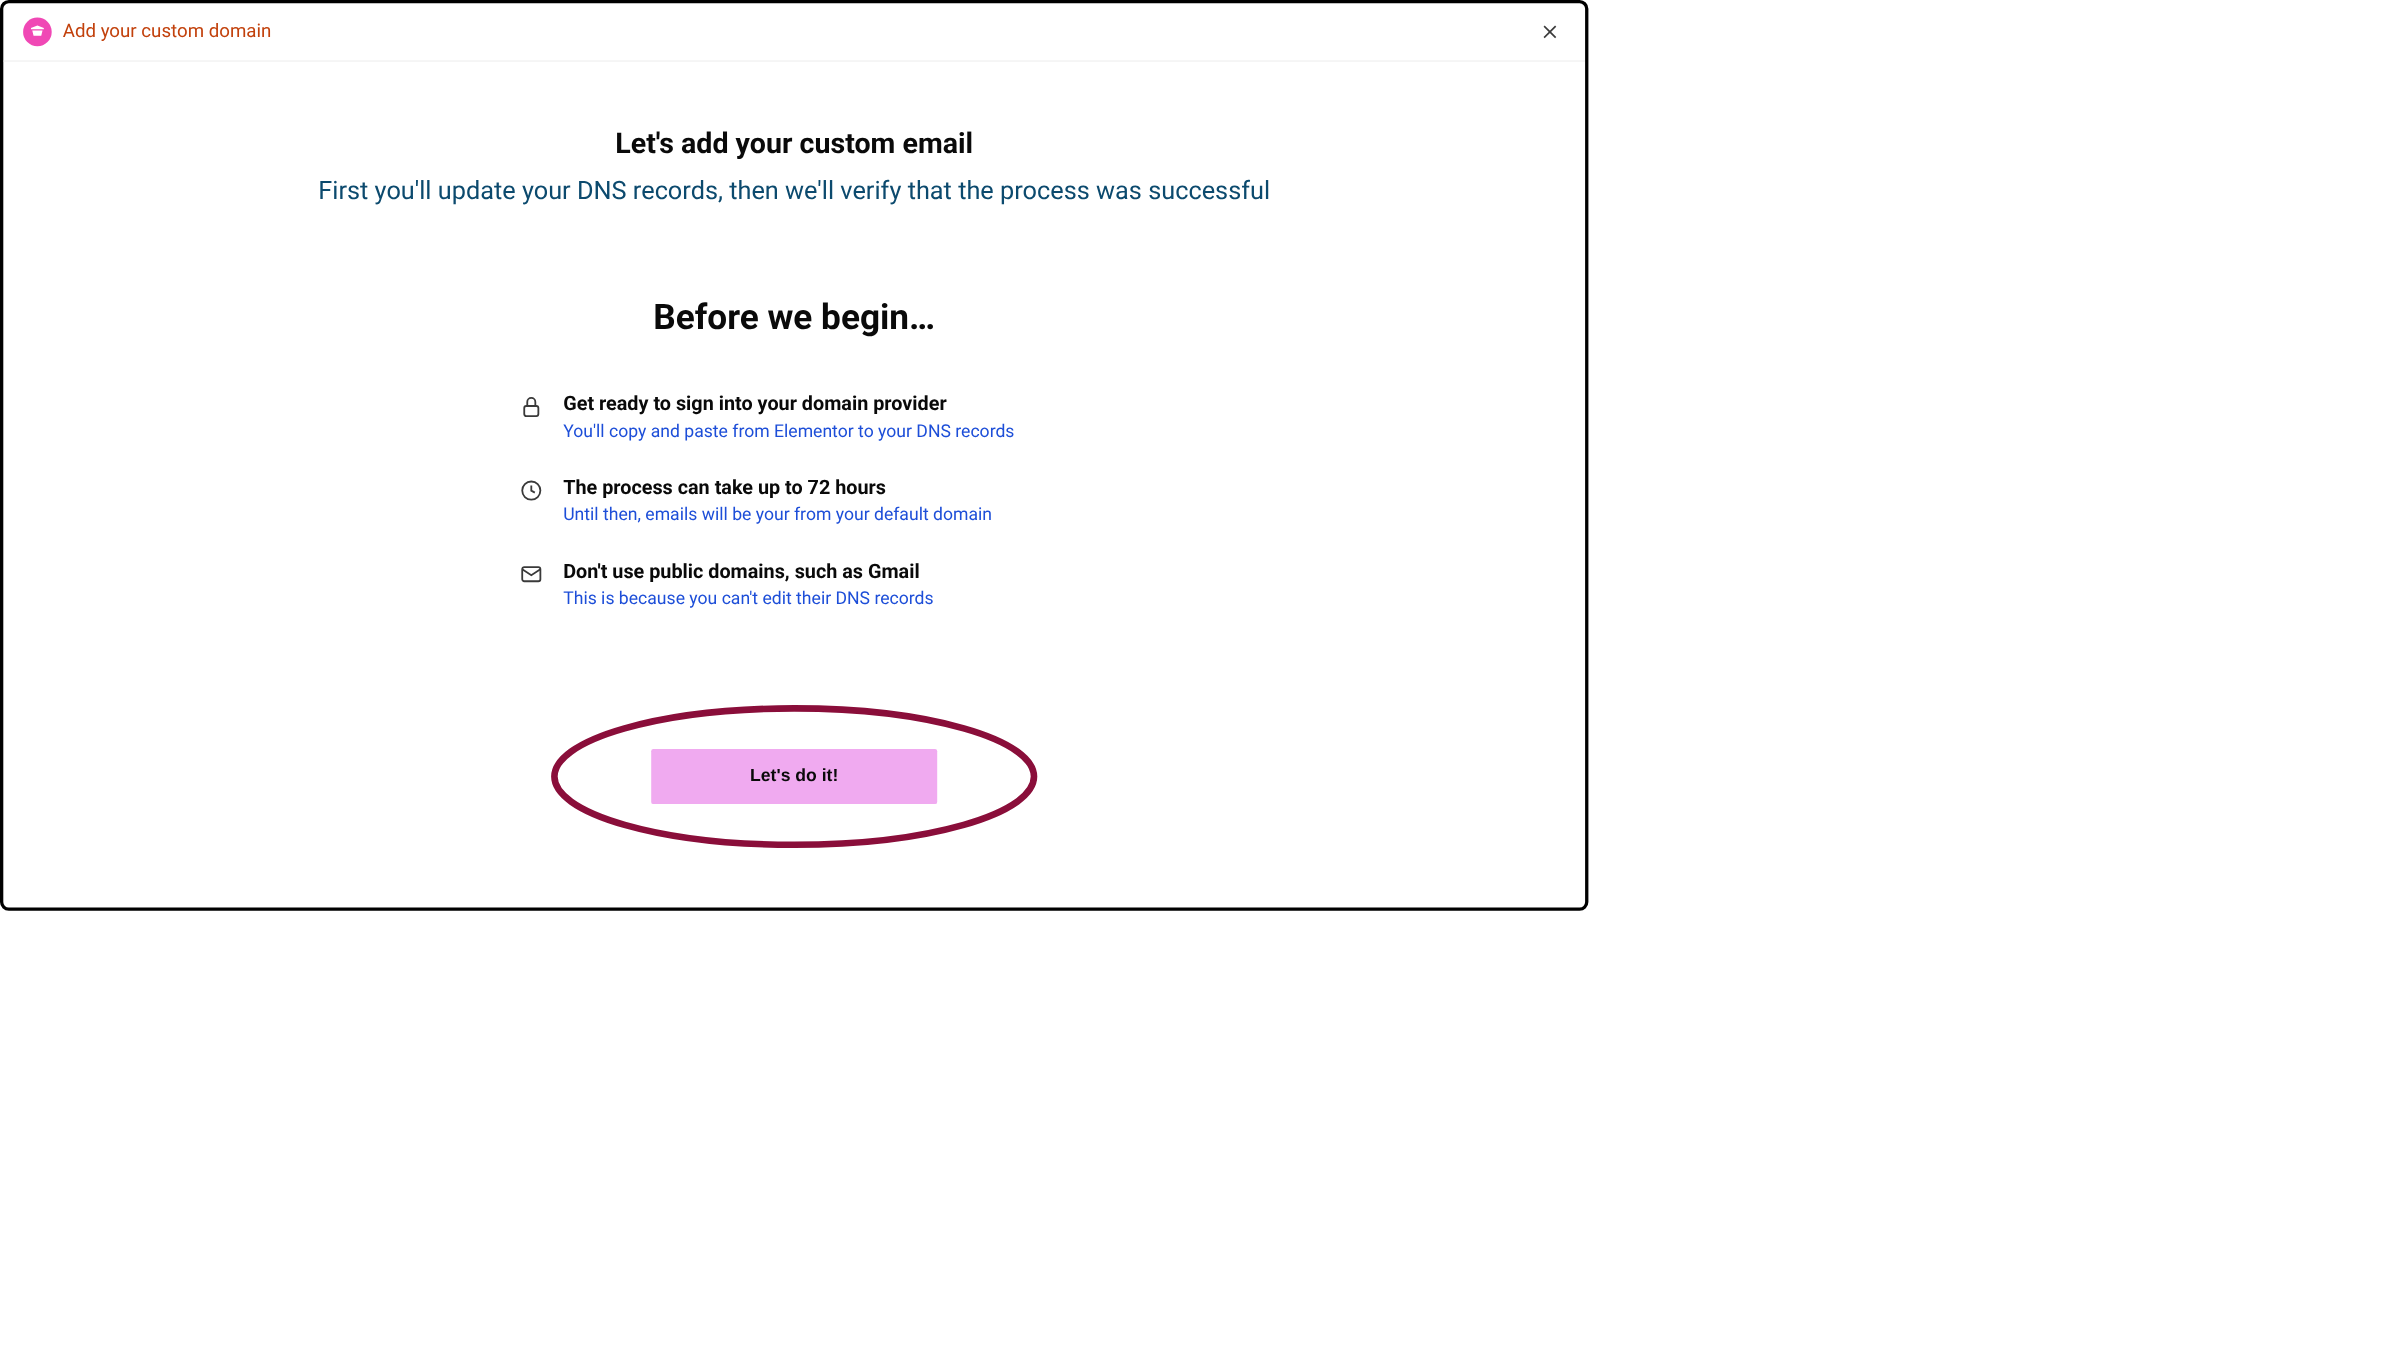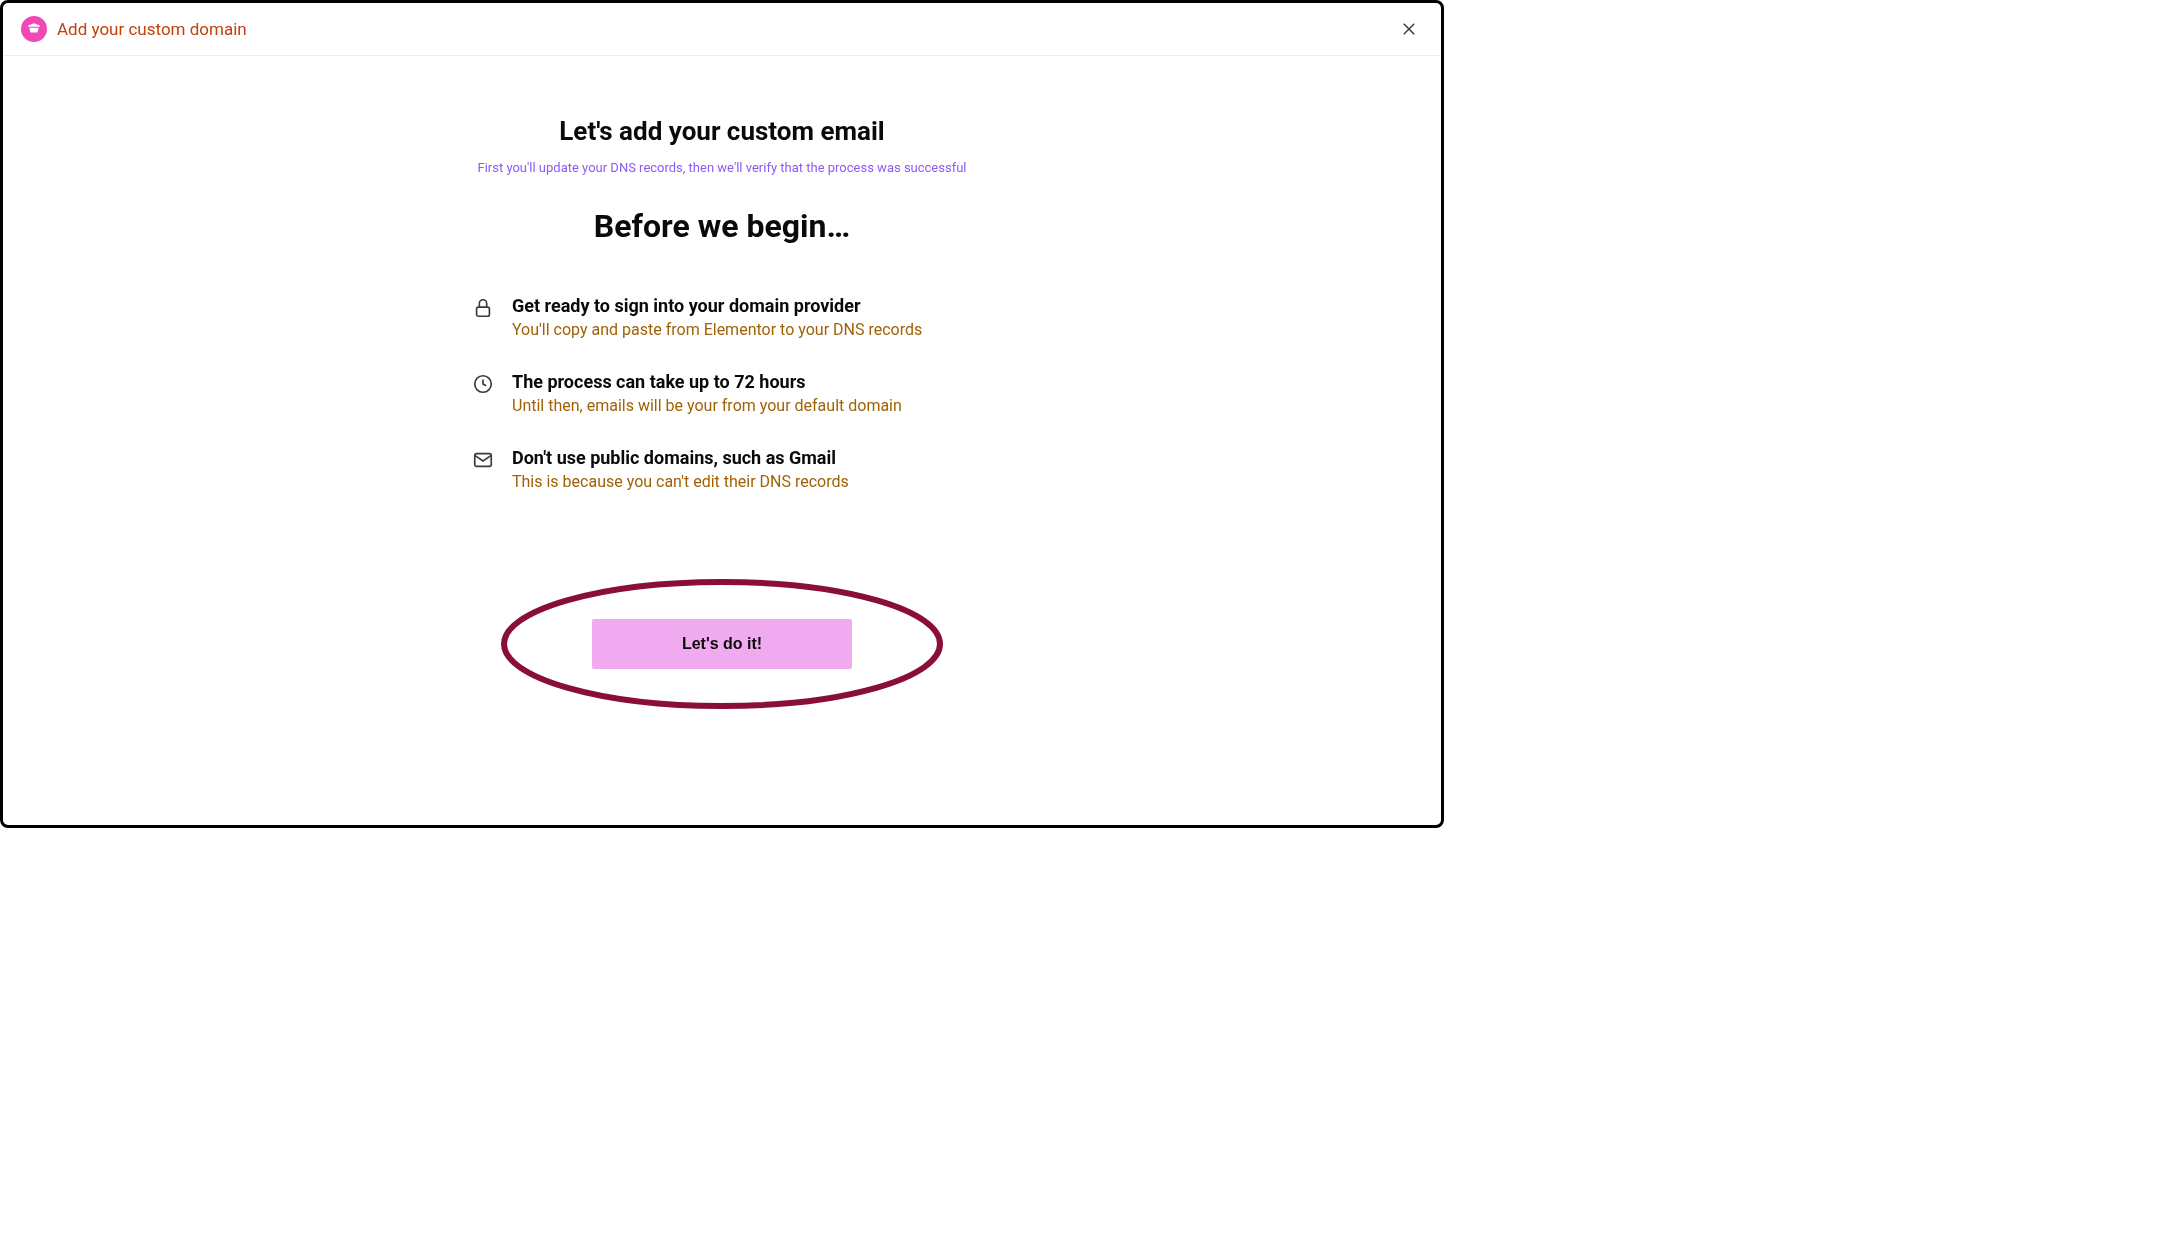--- a/index.html
+++ b/index.html
@@ -66,23 +66,23 @@
     }
     
     .main-title {
       font-size: 26px;
       font-weight: 700;
       color: #0a0a0a;
       margin-bottom: 14px;
     }
     
     .subtitle {
-      font-size: 13px;
-      color: #8b5cf6;
-      margin-bottom: 32px;
+      font-size: 23px;
+      color: #0c4a6e;
+      margin-bottom: 82px;
     }
     
     .section-title {
       font-size: 32px;
       font-weight: 700;
       color: #0a0a0a;
       margin-bottom: 50px;
     }
     
     .checklist {
@@ -112,21 +112,21 @@
     
     .checklist-title {
       font-size: 18px;
       font-weight: 700;
       color: #0a0a0a;
       margin-bottom: 4px;
     }
     
     .checklist-desc {
       font-size: 16px;
-      color: #a16207;
+      color: #1d4ed8;
     }
     
     .cta-wrapper {
       position: relative;
       display: inline-block;
       margin-top: 96px;
       text-decoration: underline;
     }
     
     .cta-button {

